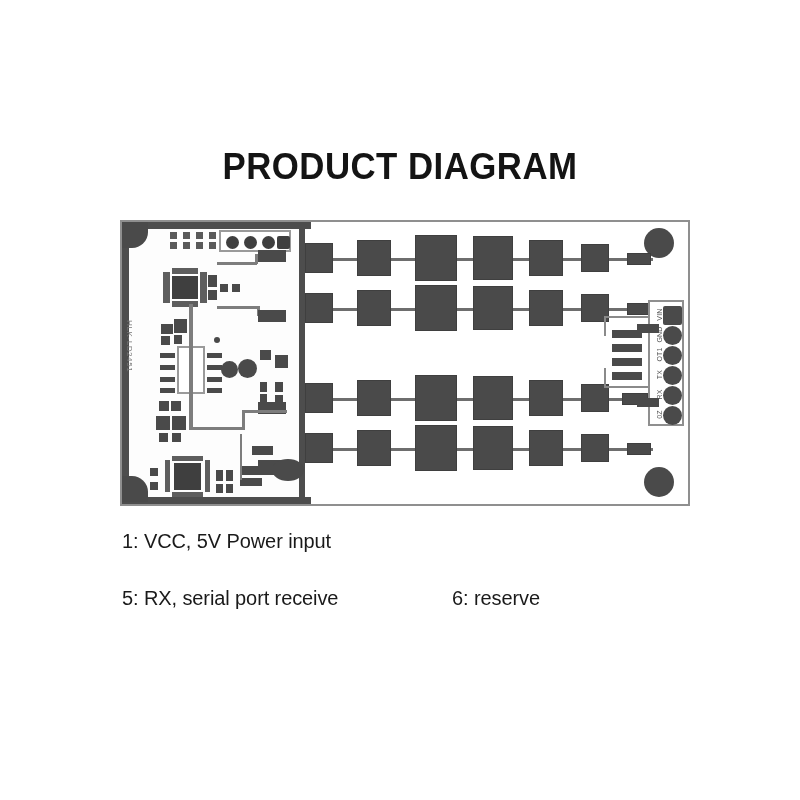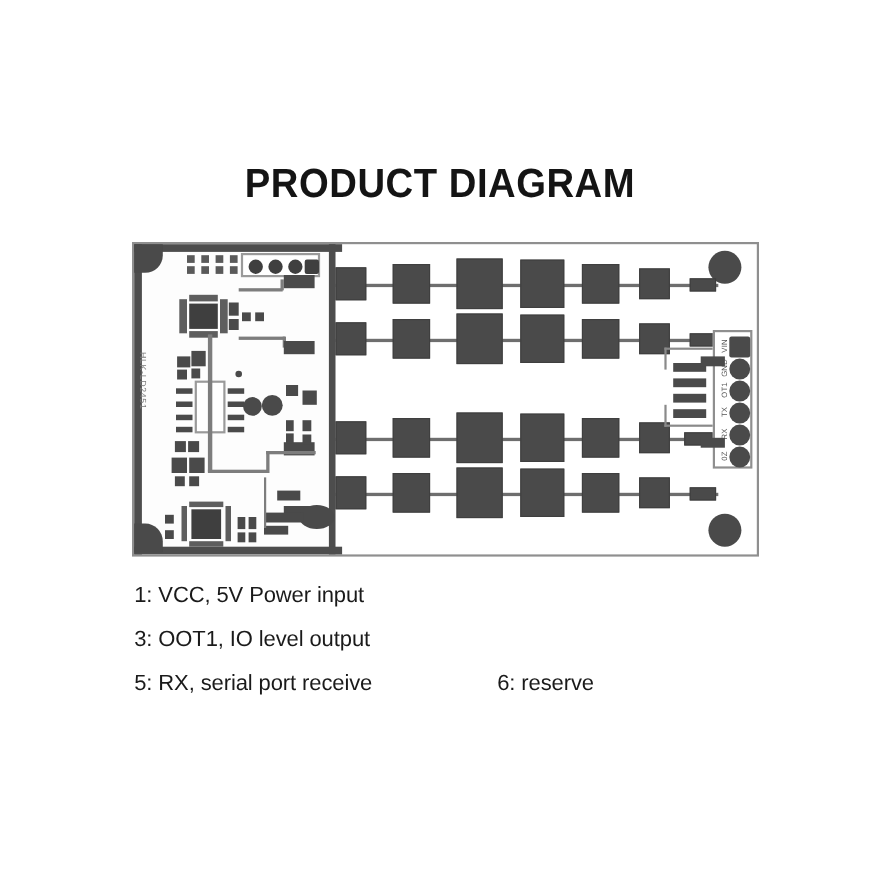--- a/index.html
+++ b/index.html
@@ -433,19 +433,18 @@
   <div class="pin-block" style="left:517px; top:178px;"></div>
 
 </div>
 
 <div id="interface-block">
 
   <div class="pin-row">
     <div class="pin-cell left-col">1: VCC, 5V Power input</div>
   </div>
   <div class="pin-row">
-    <div class="pin-cell left-col">3: OOT1, IO  level output</div>
   </div>
   <div class="pin-row">
     <div class="pin-cell left-col">5: RX, serial port receive</div>
     <div class="pin-cell right-col"> 6: reserve</div>
   </div>
 </div>
 
 </body></html>

